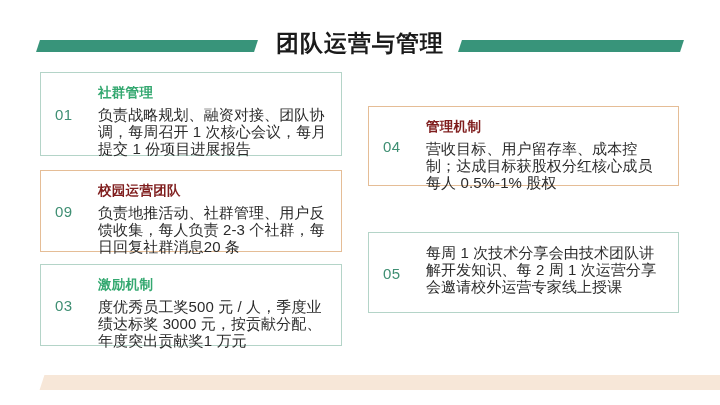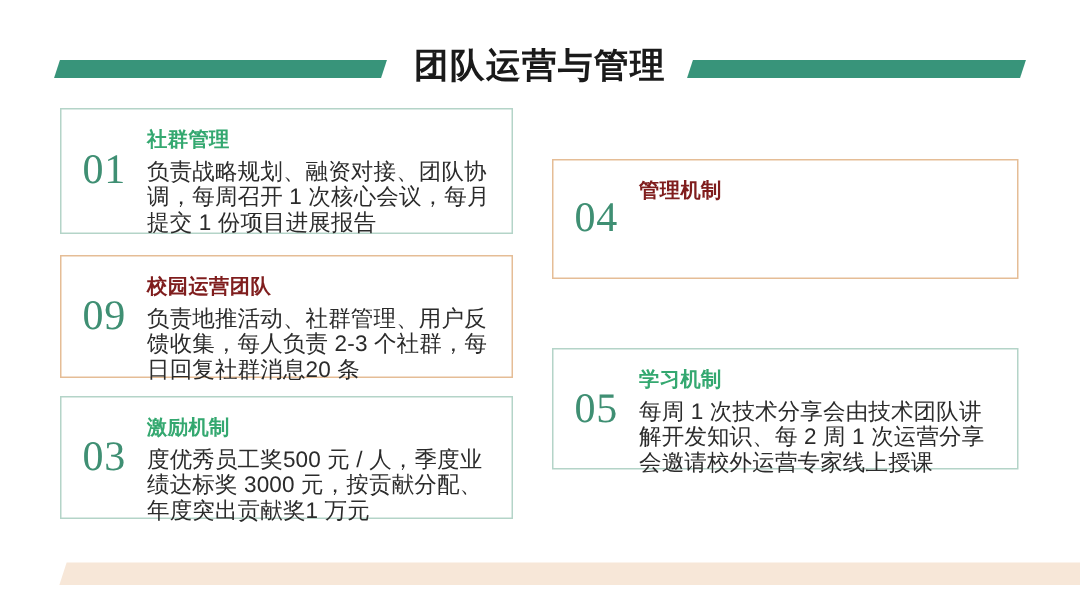--- a/index.html
+++ b/index.html
@@ -75,22 +75,22 @@
     border: 1px solid #b4d4c8;
   }
   .card.accent-orange {
     border-color: #e5bd96;
   }
   .card-num {
     position: absolute;
     left: 14px;
     top: 50%;
     transform: translateY(-50%);
-    font-family: Liberation Serif, serif;
-    font-size: 28px;
+    font-family: Liberation Sans, sans-serif;
+    font-size: 15px;
     color: #3f8f73;
     letter-spacing: 0.5px;
     line-height: 1;
   }
   .card-body {
     position: absolute;
     left: 57px;
     right: 12px;
     top: 11px;
   }
@@ -150,26 +150,26 @@
     <div class="card-body">
       <div class="card-heading">激励机制</div>
       <div class="card-text">度优秀员工奖500 元 / 人，季度业绩达标奖 3000 元，按贡献分配、年度突出贡献奖1 万元</div>
     </div>
   </div>
 
   <div class="card accent-orange" id="card-04">
     <div class="card-num">04</div>
     <div class="card-body">
       <div class="card-heading orange">管理机制</div>
+      <div class="card-text">营收目标、用户留存率、成本控制；达成目标获股权分红核心成员每人 0.5%-1% 股权</div>
     </div>
   </div>
 
   <div class="card" id="card-05">
     <div class="card-num">05</div>
     <div class="card-body">
-      <div class="card-heading">学习机制</div>
       <div class="card-text">每周 1 次技术分享会由技术团队讲解开发知识、每 2 周 1 次运营分享会邀请校外运营专家线上授课</div>
     </div>
   </div>
 
   <div class="bottom-bar"></div>
 
 </div>
 
 </body></html>

